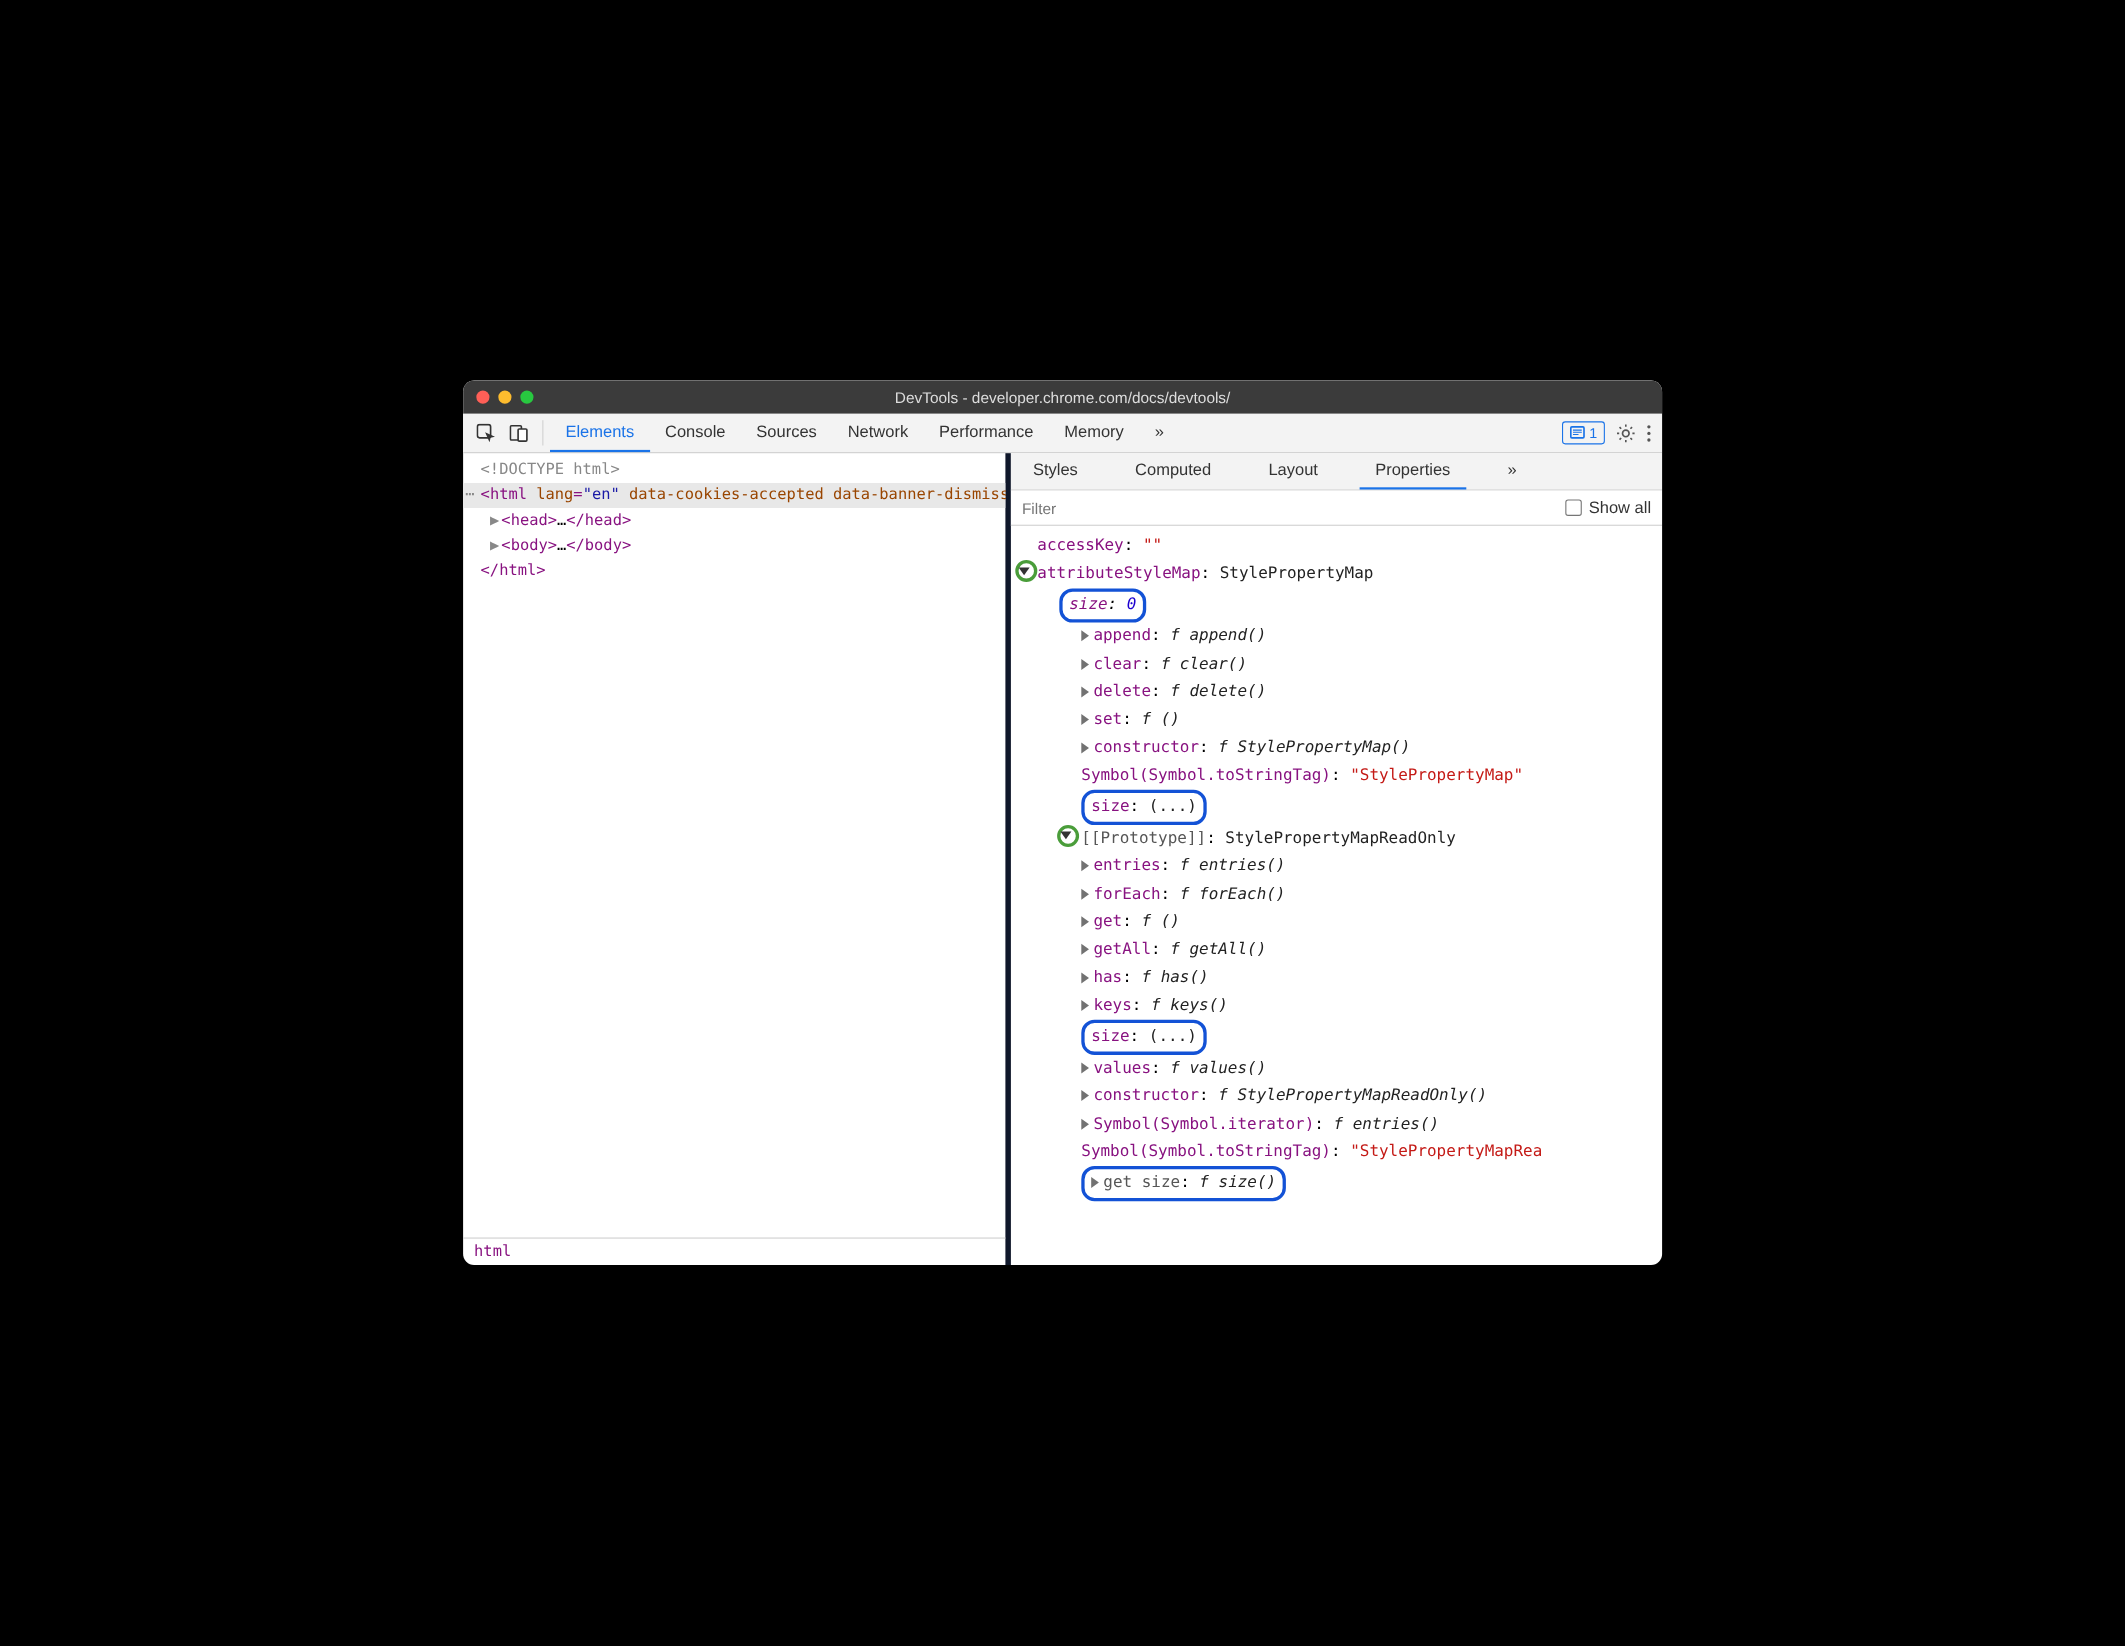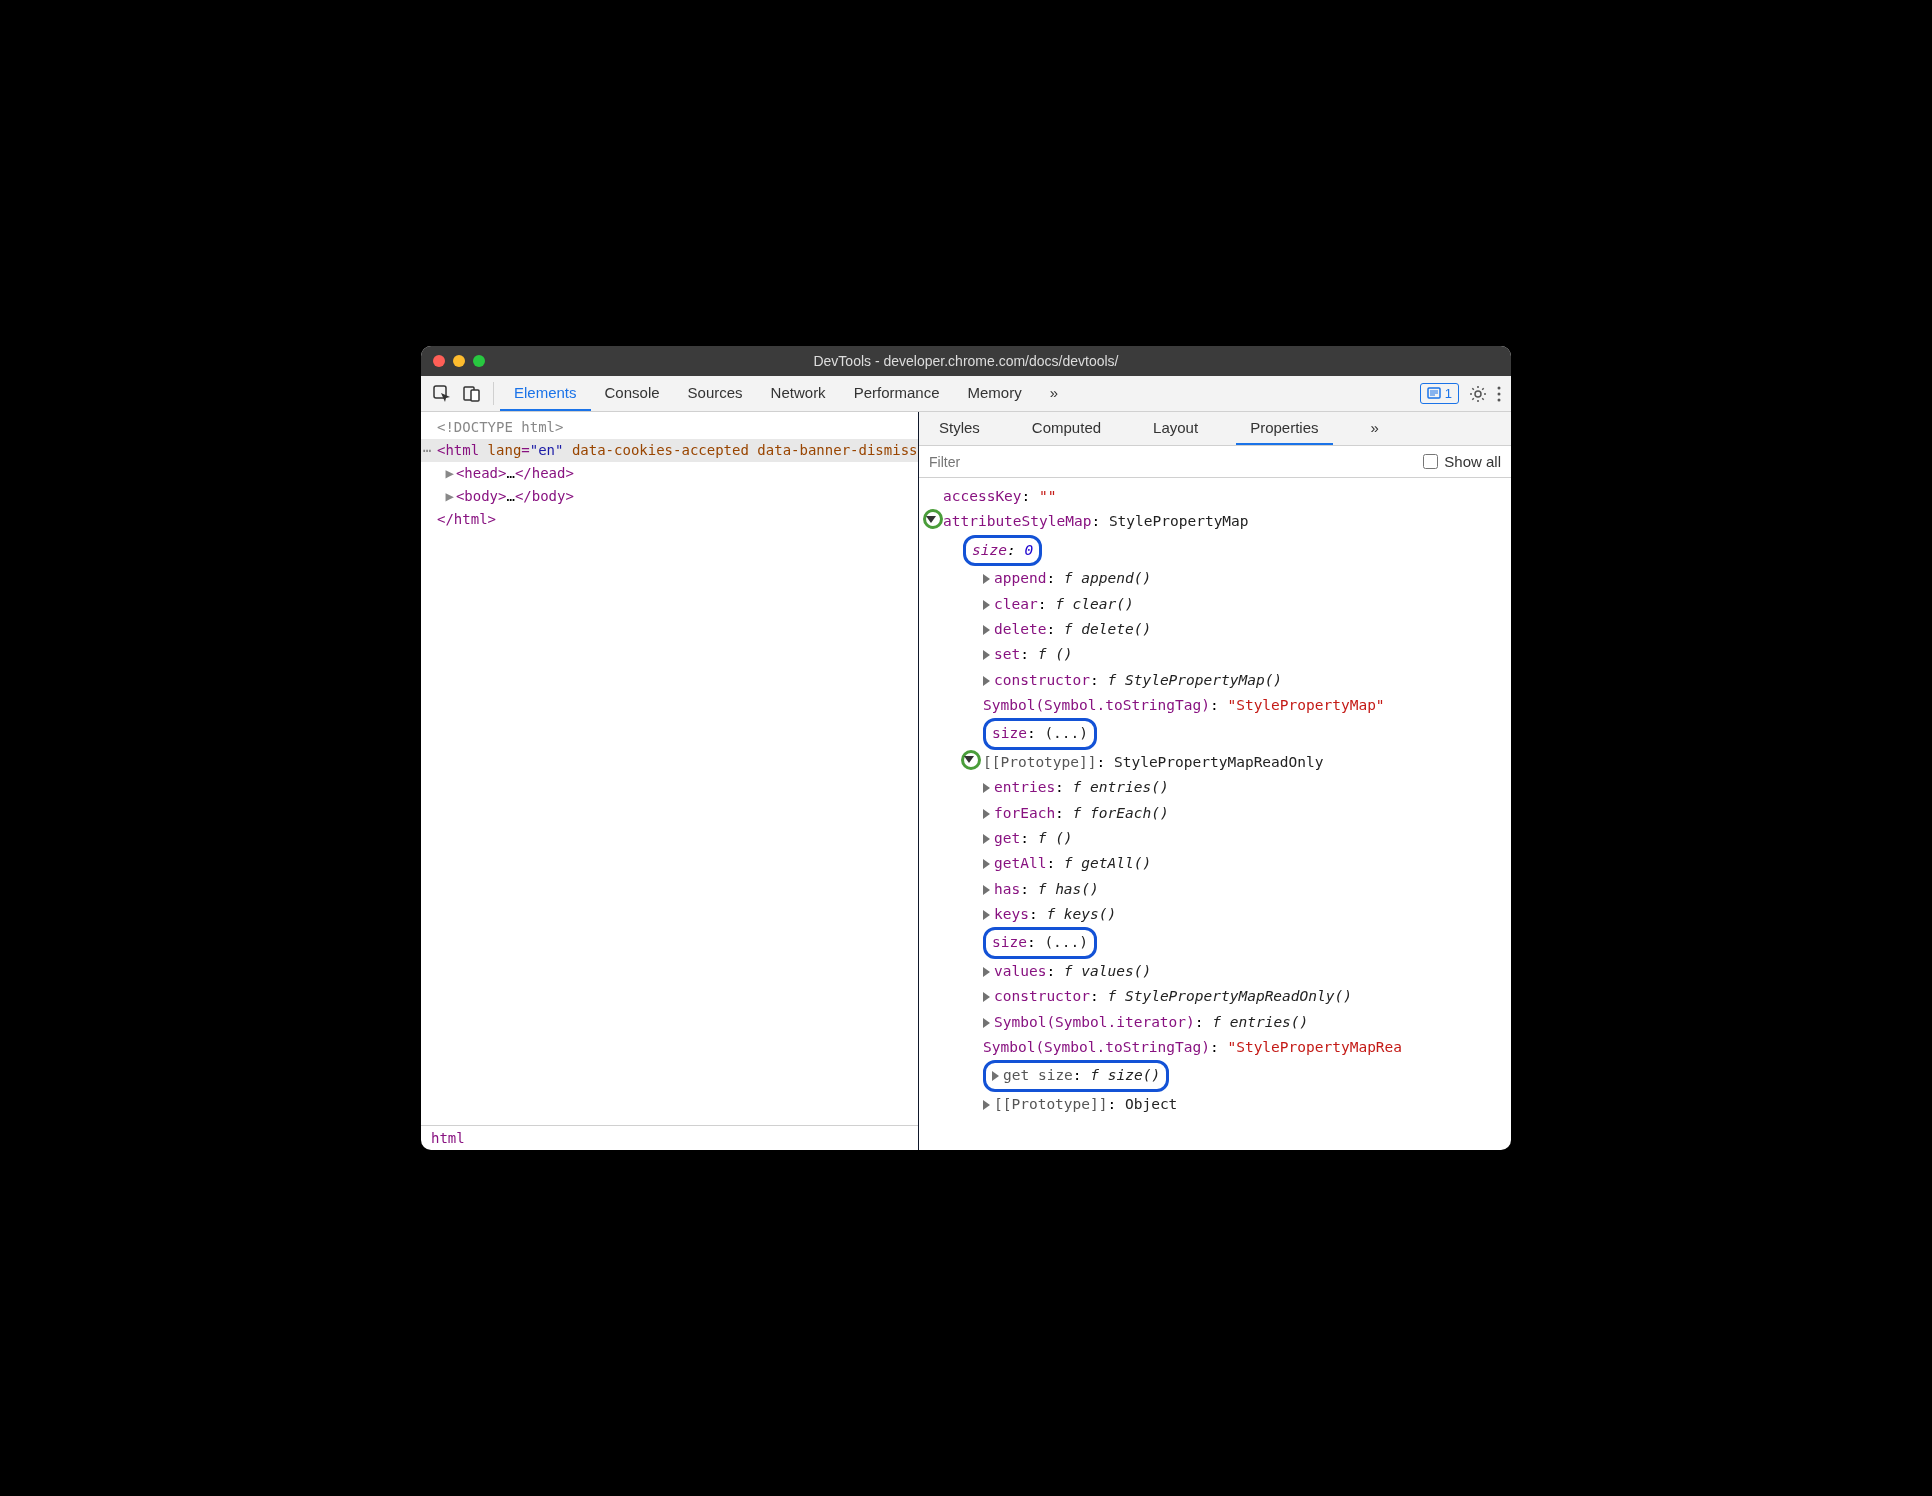--- a/index.html
+++ b/index.html
@@ -58,21 +58,21 @@
 .tab.active { color: #1a73e8; border-bottom-color: #1a73e8; }
 .toolbar-right { margin-left: auto; display: flex; align-items: center; gap: 10px; padding-right: 10px; }
 .issues-badge {
   display: flex; align-items: center; gap: 4px; border: 1px solid #1a73e8; border-radius: 3px;
   padding: 2px 6px; color: #1a73e8; font-size: 13px; cursor: pointer;
 }
 .gear, .kebab { cursor: pointer; color: #555; }
 
 .content { flex: 1; display: flex; min-height: 0; }
 .left-pane {
-  width: 498px; border-right: 1px solid #0f172a; display: flex; flex-direction: column;
+  width: 498px; border-right: 5px solid #0f172a; display: flex; flex-direction: column;
   font-family: Menlo, Consolas, monospace; font-size: 14px;
 }
 .dom-tree { flex: 1; padding: 4px 0; overflow: auto; }
 .dom-line { padding: 1px 8px 1px 16px; white-space: pre; line-height: 1.5; }
 .dom-line.selected { background: #e8e8e8; position: relative; }
 .dom-line.selected::before {
   content: "⋯"; position: absolute; left: 2px; color: #888; letter-spacing: -2px;
 }
 .tag { color: #881280; }
 .attr-name { color: #994500; }
@@ -254,17 +254,16 @@
         <div class="prop-row indent-4"><span class="tri tri-right"></span><span class="key">get</span>: <span class="fsym">f </span><span class="val-fn">()</span></div>
         <div class="prop-row indent-4"><span class="tri tri-right"></span><span class="key">getAll</span>: <span class="fsym">f </span><span class="val-fn">getAll()</span></div>
         <div class="prop-row indent-4"><span class="tri tri-right"></span><span class="key">has</span>: <span class="fsym">f </span><span class="val-fn">has()</span></div>
         <div class="prop-row indent-4"><span class="tri tri-right"></span><span class="key">keys</span>: <span class="fsym">f </span><span class="val-fn">keys()</span></div>
         <div class="prop-row indent-4"><span class="blue-pill"><span class="key">size</span>: <span class="val-plain">(...)</span></span></div>
         <div class="prop-row indent-4"><span class="tri tri-right"></span><span class="key">values</span>: <span class="fsym">f </span><span class="val-fn">values()</span></div>
         <div class="prop-row indent-4"><span class="tri tri-right"></span><span class="key">constructor</span>: <span class="fsym">f </span><span class="val-fn">StylePropertyMapReadOnly()</span></div>
         <div class="prop-row indent-4"><span class="tri tri-right"></span><span class="key">Symbol(Symbol.iterator)</span>: <span class="fsym">f </span><span class="val-fn">entries()</span></div>
         <div class="prop-row indent-4"><span class="key">Symbol(Symbol.toStringTag)</span>: <span class="val-str">"StylePropertyMapRea</span></div>
         <div class="prop-row indent-4"><span class="blue-pill"><span class="tri tri-right"></span><span class="key-dim">get size</span>: <span class="fsym">f </span><span class="val-fn">size()</span></span></div>
-        <div class="prop-row indent-4"><span class="tri tri-right"></span><span class="key-dim">[[Prototype]]</span>: <span class="val-plain">Object</span></div>
       </div>
     </div>
   </div>
 </div>
 
 </body></html>

